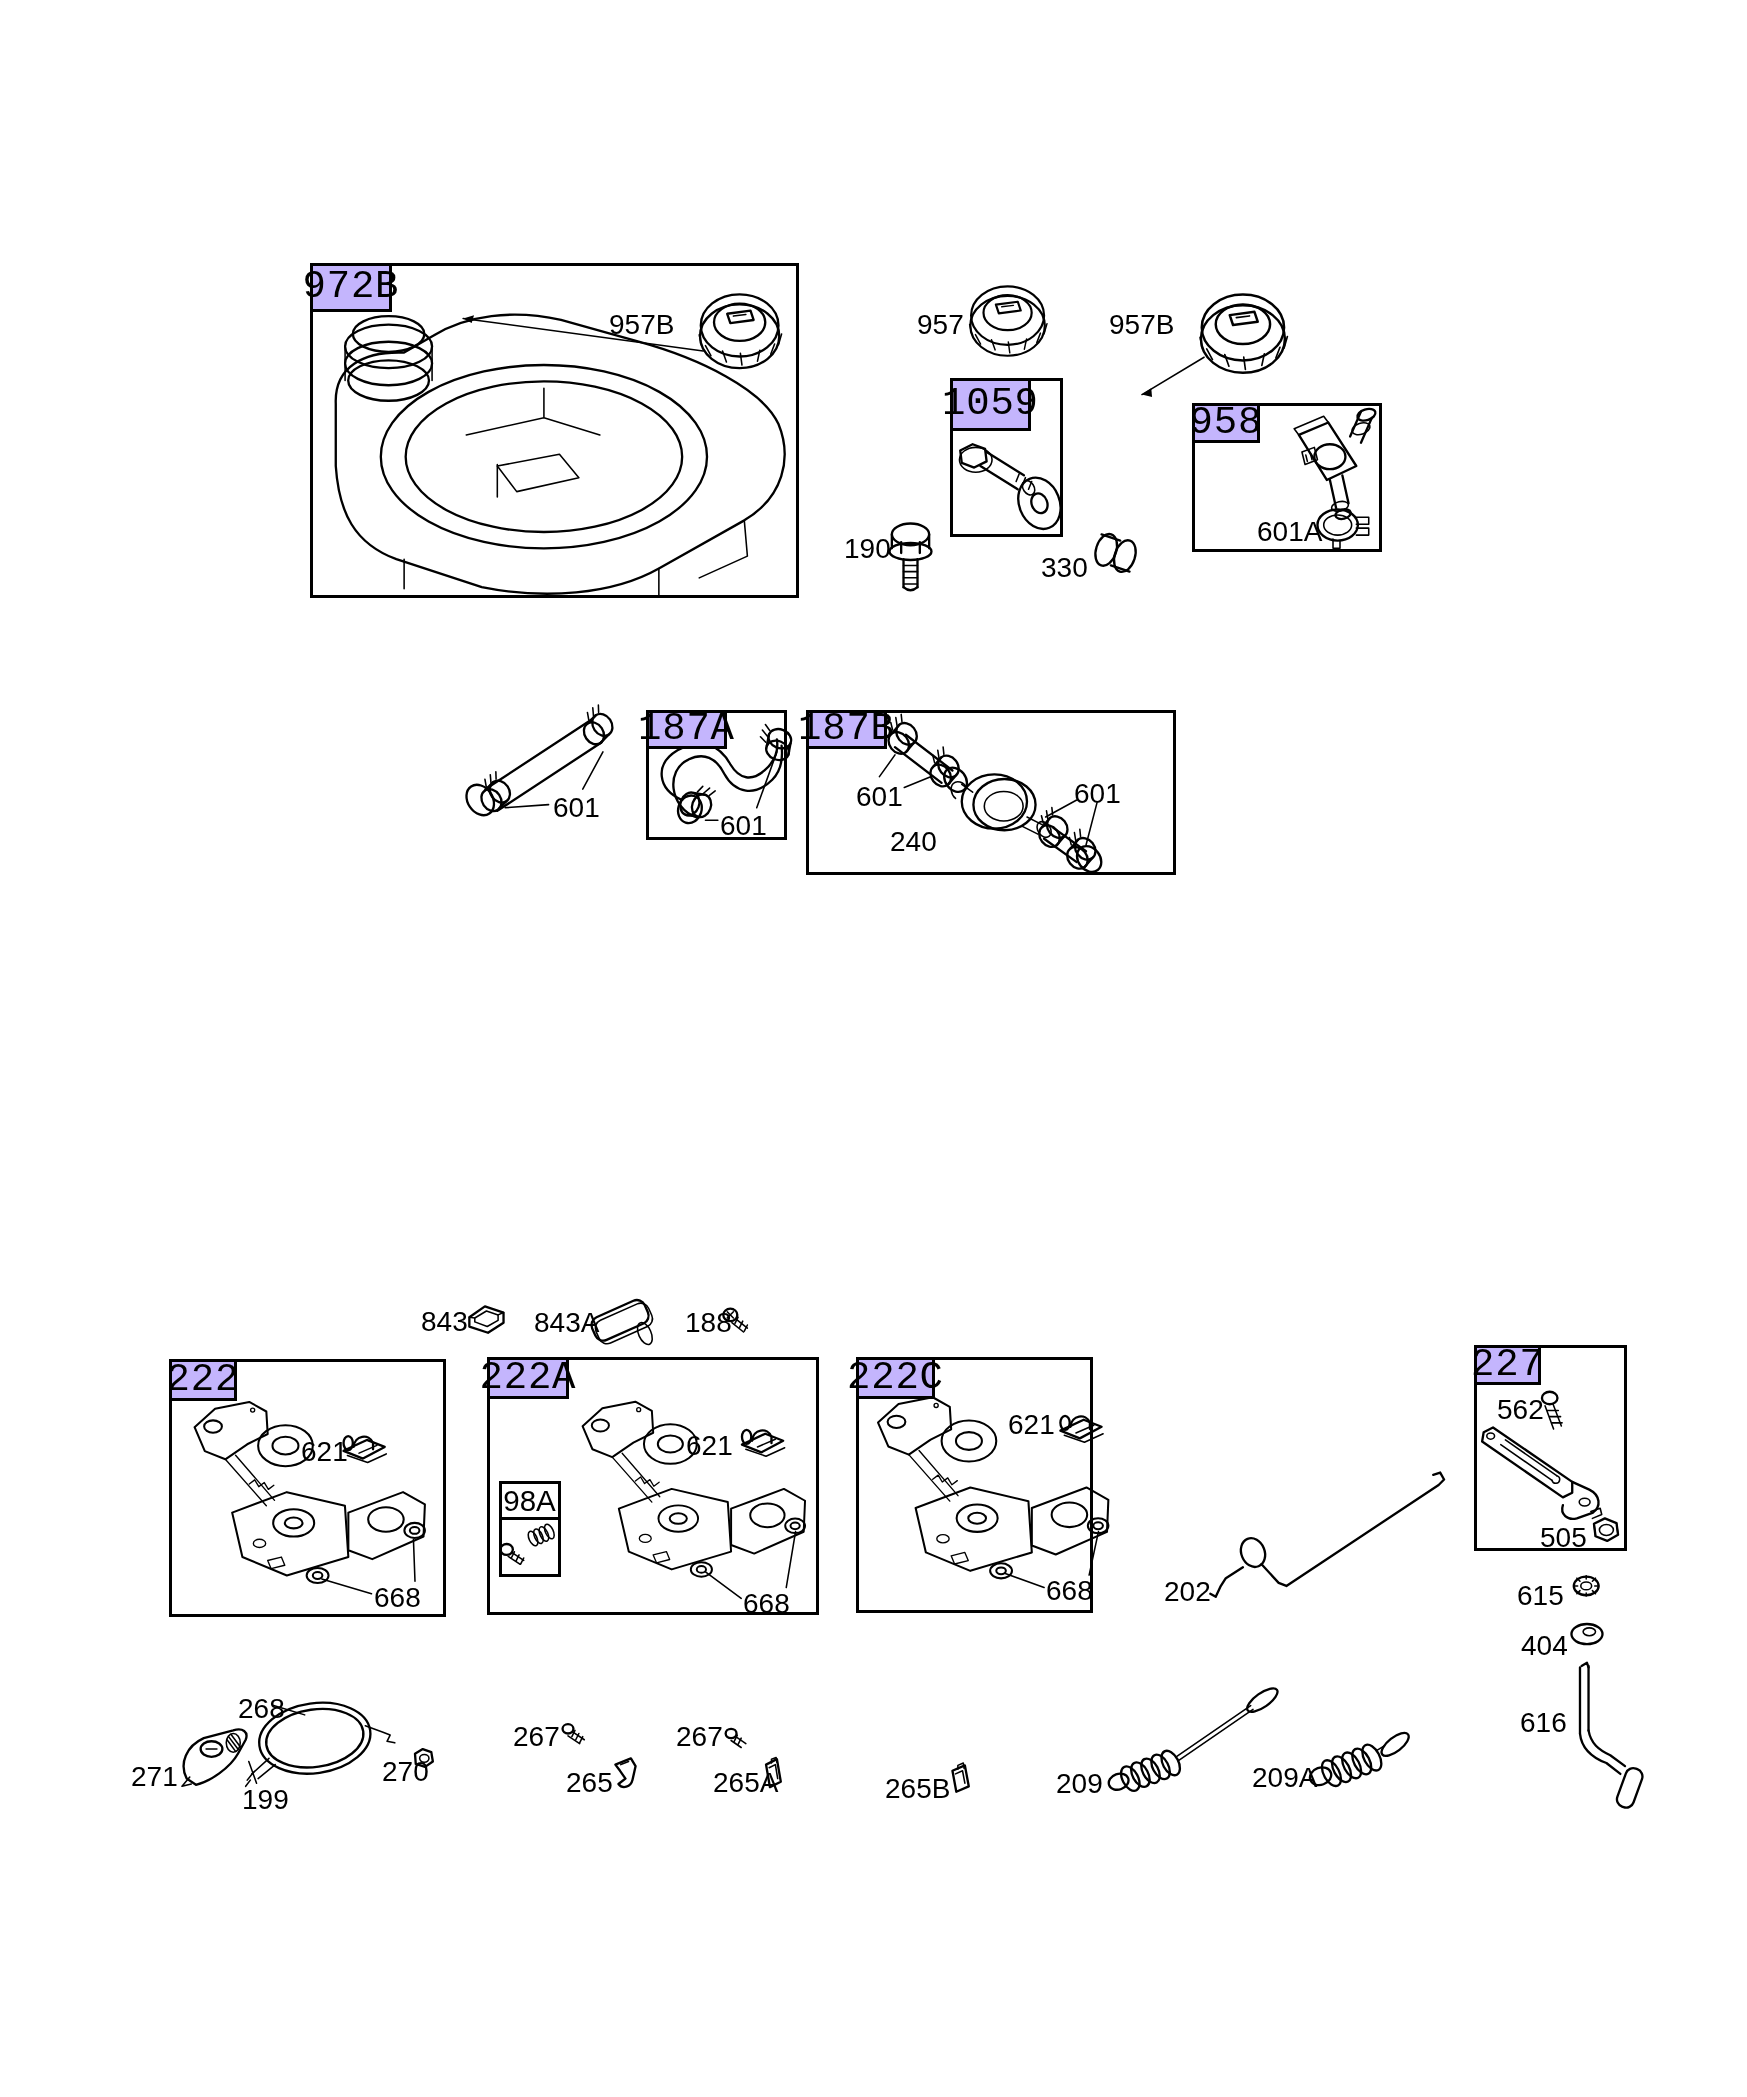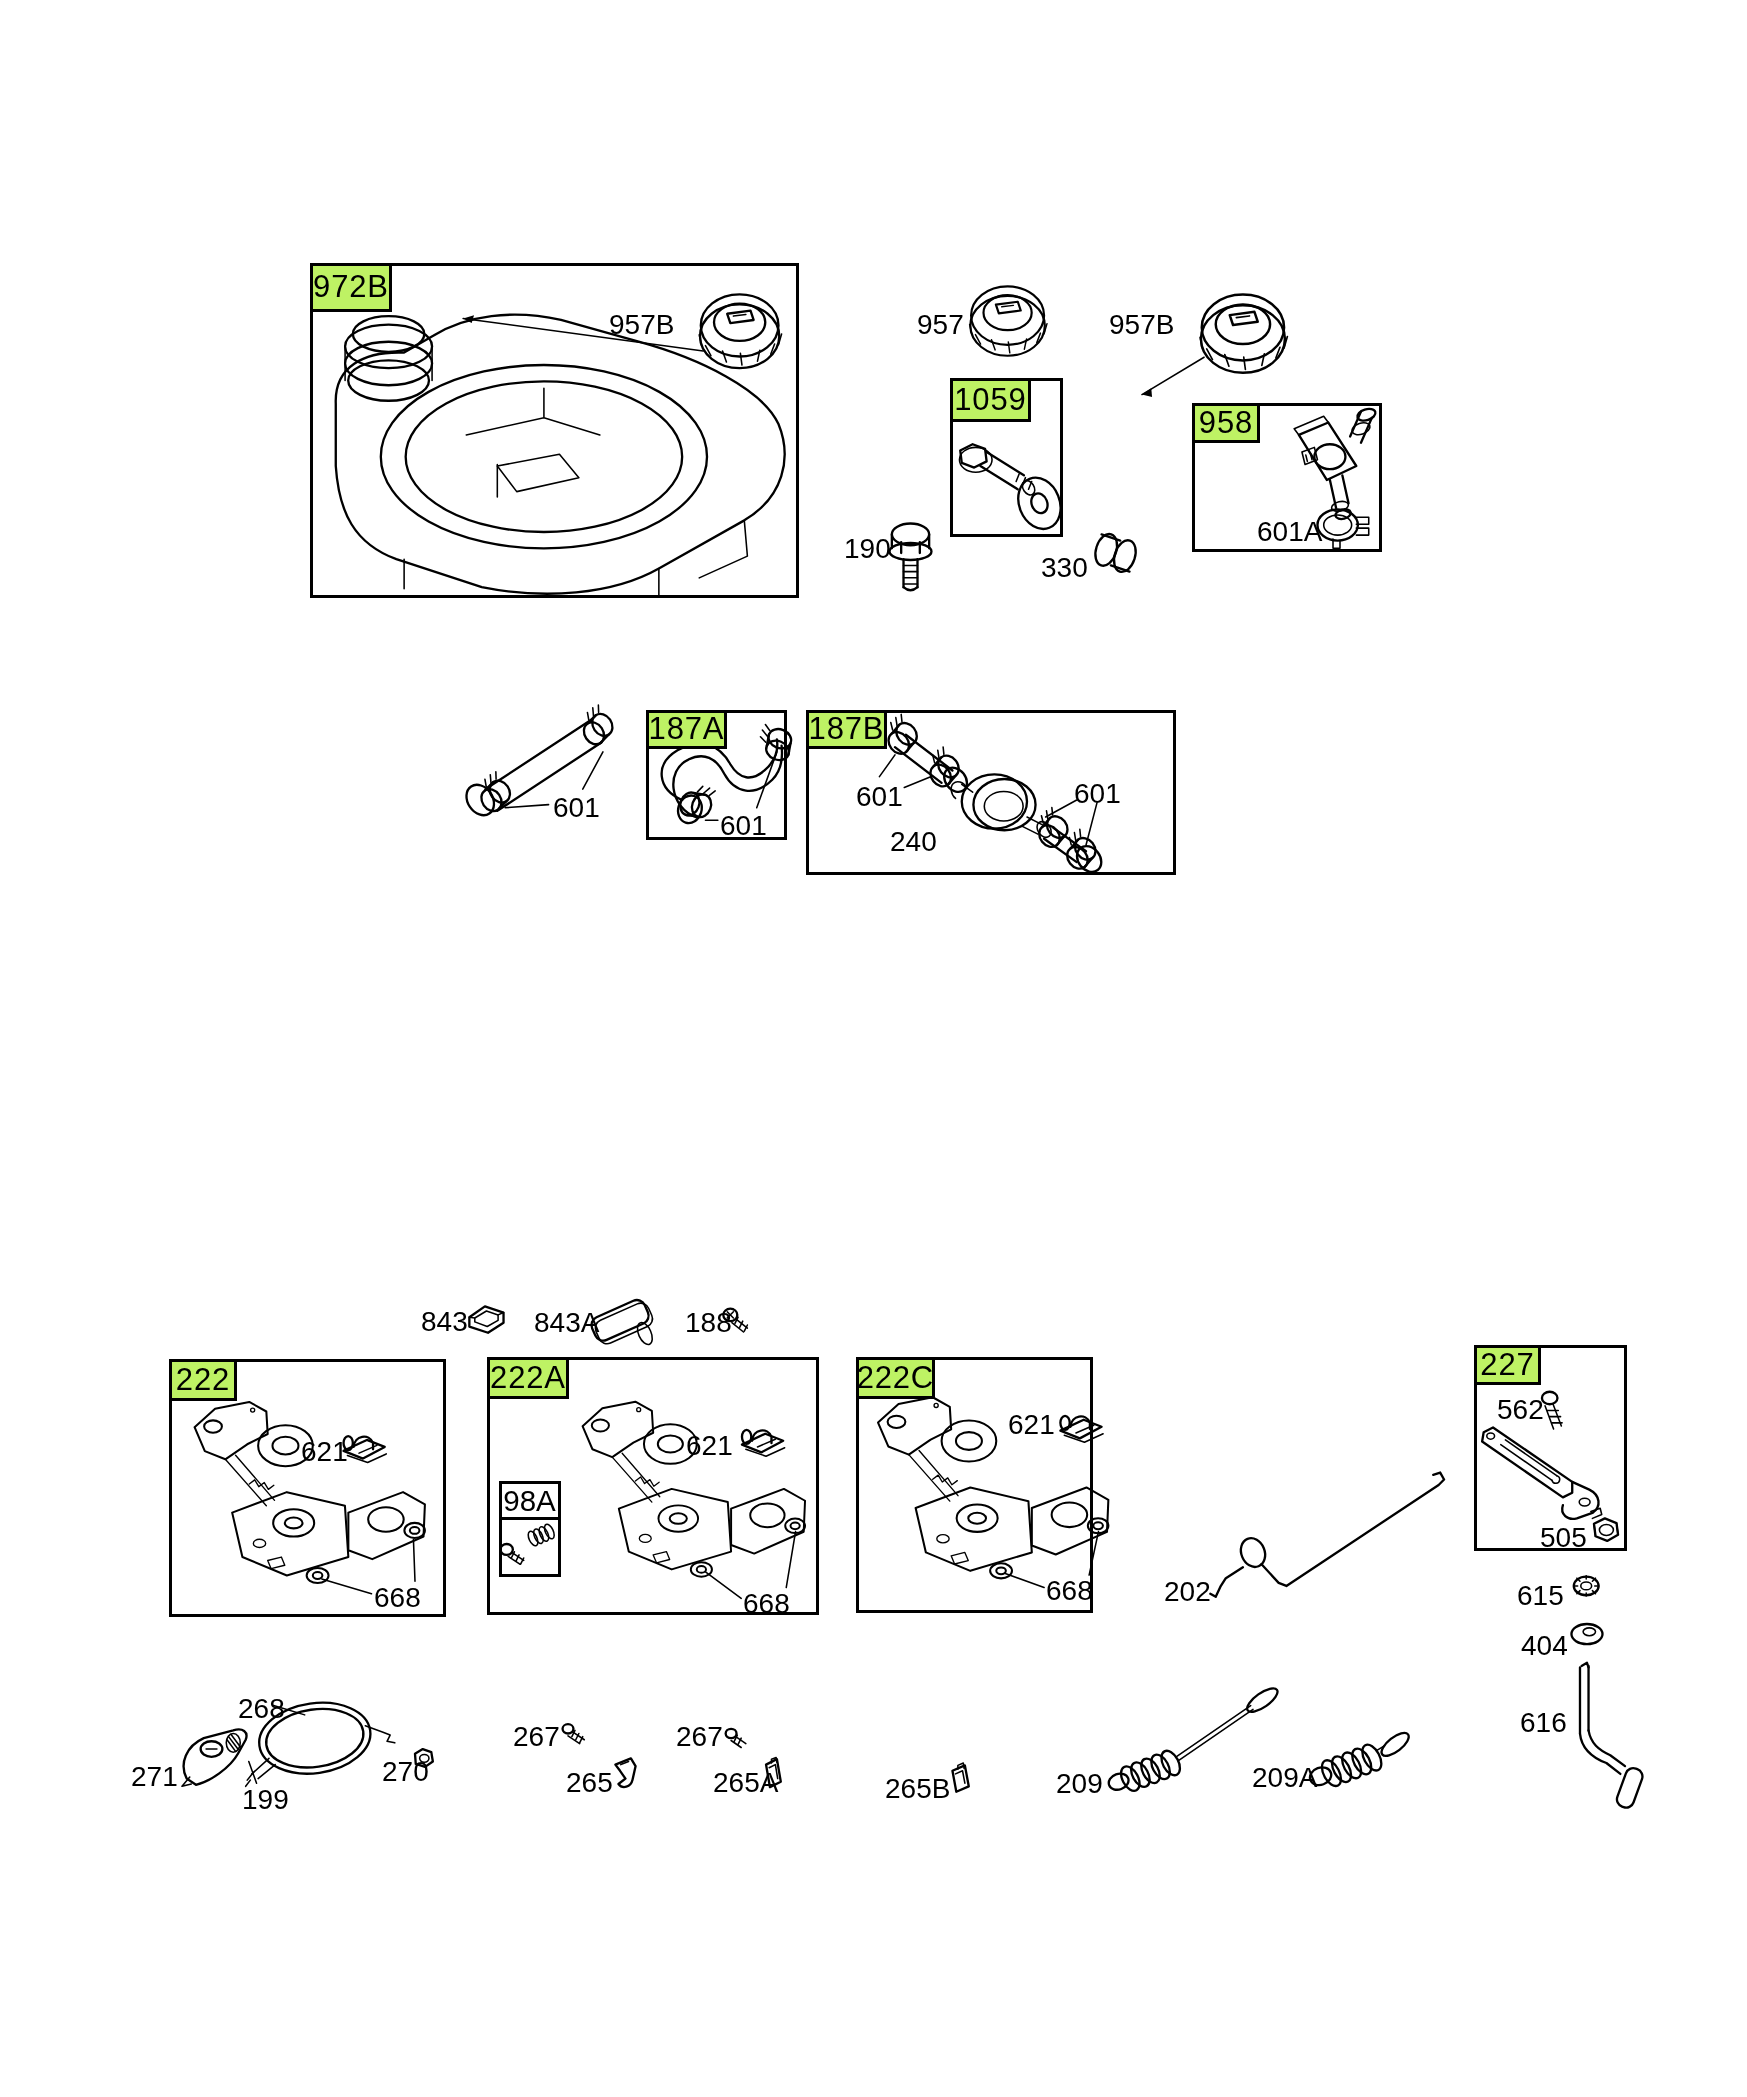--- a/index.html
+++ b/index.html
@@ -4,22 +4,22 @@
 <style>
   html,body{margin:0;padding:0;background:#ffffff;}
   #canvas{position:relative;width:1748px;height:2097px;background:#ffffff;
           font-family:"Liberation Sans",sans-serif;color:#000;overflow:hidden;}
   #art{position:absolute;left:0;top:0;}
   #art *{stroke:#000;fill:none;stroke-width:3;stroke-linecap:round;stroke-linejoin:round;}
   #art .fl{fill:#000;stroke:none;}
   #art .thin{stroke-width:2;}
   .cbox{position:absolute;border:3.1px solid #000;box-sizing:border-box;}
   .ctag{position:absolute;left:-3.1px;top:-3.1px;border:3.1px solid #000;box-sizing:border-box;
-        background:#bef264;display:flex;align-items:center;justify-content:center;
-        font-size:31px;letter-spacing:0.8px;}
+        background:#c4b5fd;display:flex;align-items:center;justify-content:center;
+        font-size:39px;letter-spacing:0.8px;font-family:Liberation Mono, monospace;}
   .pl{position:absolute;font-size:28px;white-space:nowrap;}
 </style>
 </head>
 <body>
 
 <div id="canvas">
 
 <svg id="art" width="1748" height="2097" viewBox="0 0 2250 2700">
   <defs>
     <g id="clamp601">
@@ -357,21 +357,21 @@
     <path d="M 1772,2254 L 1782,2248" class="thin"></path>
     <ellipse cx="1796" cy="2246" rx="21" ry="9" transform="rotate(-38 1796 2246)"></ellipse>
   </g>
 </svg>
 
 <div class="cbox" style="left:310px;top:263px;width:489px;height:335px">
   <div class="ctag" style="width:82px;height:49px">972B</div>
 </div>
 
 <div class="cbox" style="left:950px;top:378px;width:113px;height:159px">
-  <div class="ctag" style="width:81px;height:44px">1059</div>
+  <div class="ctag" style="width:81px;height:53px">1059</div>
 </div>
 
 <div class="cbox" style="left:1192px;top:403px;width:190px;height:149px">
   <div class="ctag" style="width:68px;height:40px">958</div>
 </div>
 
 
 <div class="cbox" style="left:646px;top:710px;width:141px;height:130px">
   <div class="ctag" style="width:81px;height:39px">187A</div>
 </div>

